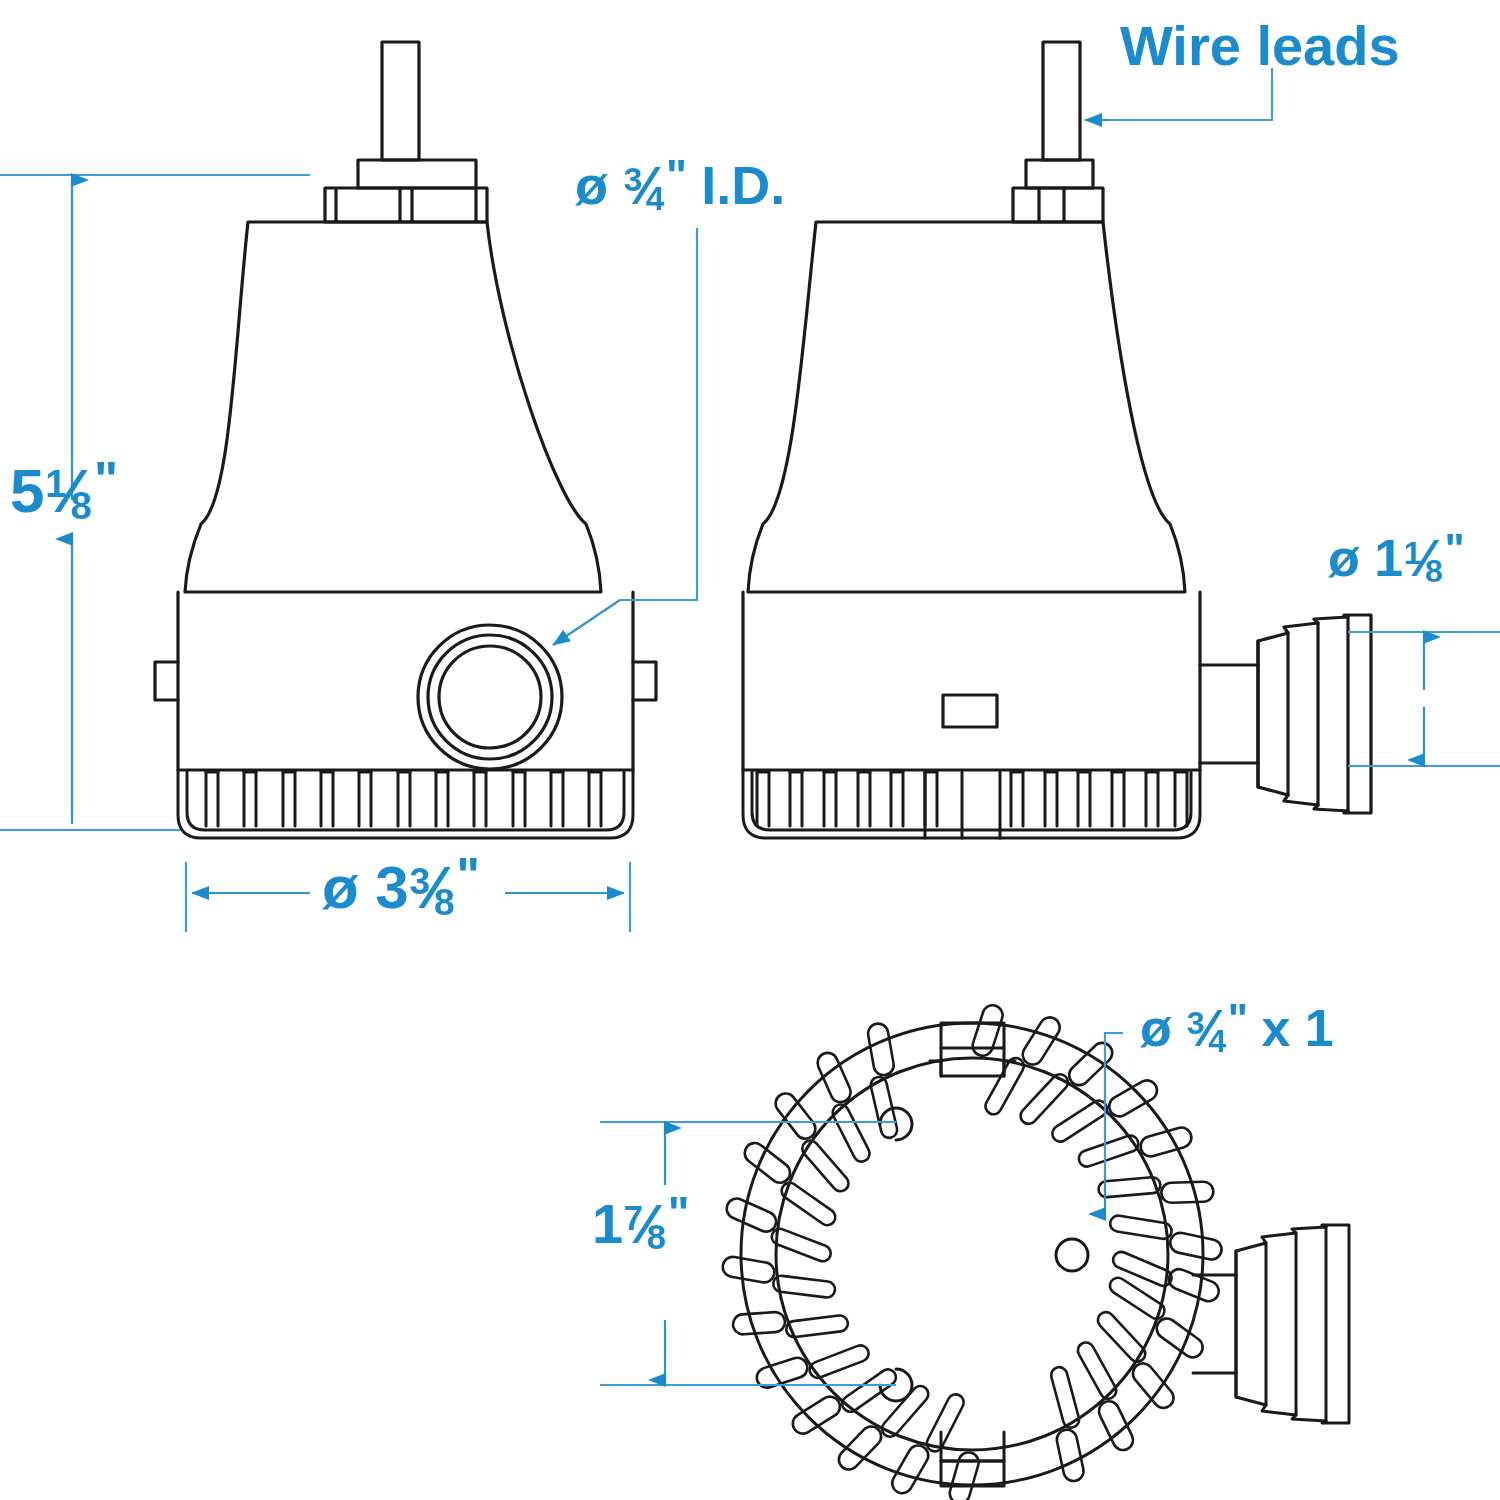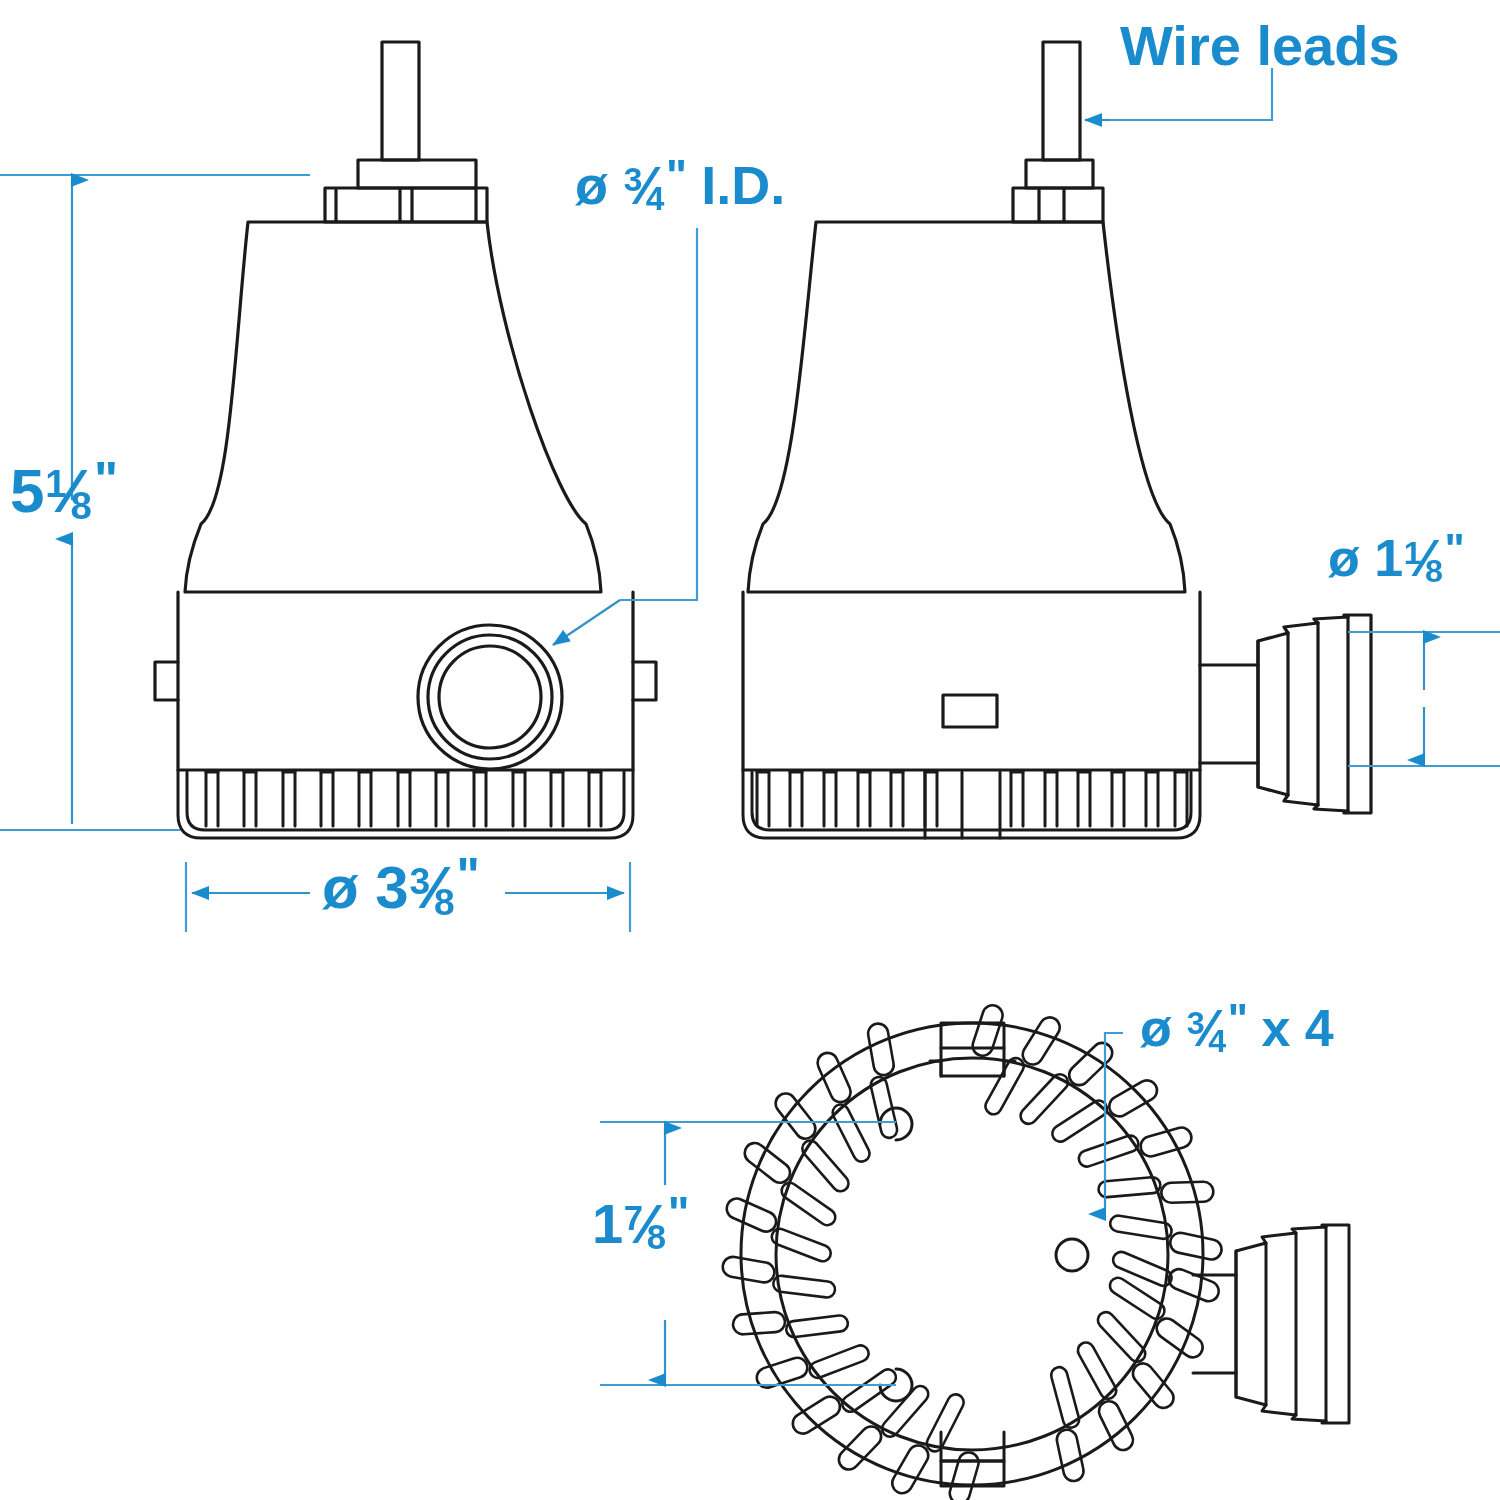--- a/index.html
+++ b/index.html
@@ -501,20 +501,20 @@
     <span class="dia">ø</span>&nbsp;<span class="frac"><span class="num">3</span><span class="sl">⁄</span><span class="den">4</span></span><span class="inchmark">"</span><span> I.D.</span>
   </div>
 
   <div class="dim-label" style="left:1120px; top:18px; font-size:56px;">Wire leads</div>
 
   <div class="dim-label" style="left:1328px; top:532px; font-size:52px;">
     <span class="dia">ø</span>&nbsp;<span>1</span><span class="frac"><span class="num">1</span><span class="sl">⁄</span><span class="den">8</span></span><span class="inchmark">"</span>
   </div>
 
   <div class="dim-label" style="left:1140px; top:1002px; font-size:52px;">
-    <span class="dia">ø</span>&nbsp;<span class="frac"><span class="num">3</span><span class="sl">⁄</span><span class="den">4</span></span><span class="inchmark">"</span><span> x 4</span>
+    <span class="dia">ø</span>&nbsp;<span class="frac"><span class="num">3</span><span class="sl">⁄</span><span class="den">4</span></span><span class="inchmark">"</span><span> x 1</span>
   </div>
 
   <div class="dim-label" style="left:592px; top:1196px; font-size:56px;">
     <span>1</span><span class="frac"><span class="num">7</span><span class="sl">⁄</span><span class="den">8</span></span><span class="inchmark">"</span>
   </div>
 
 </div>
 
 </body></html>

